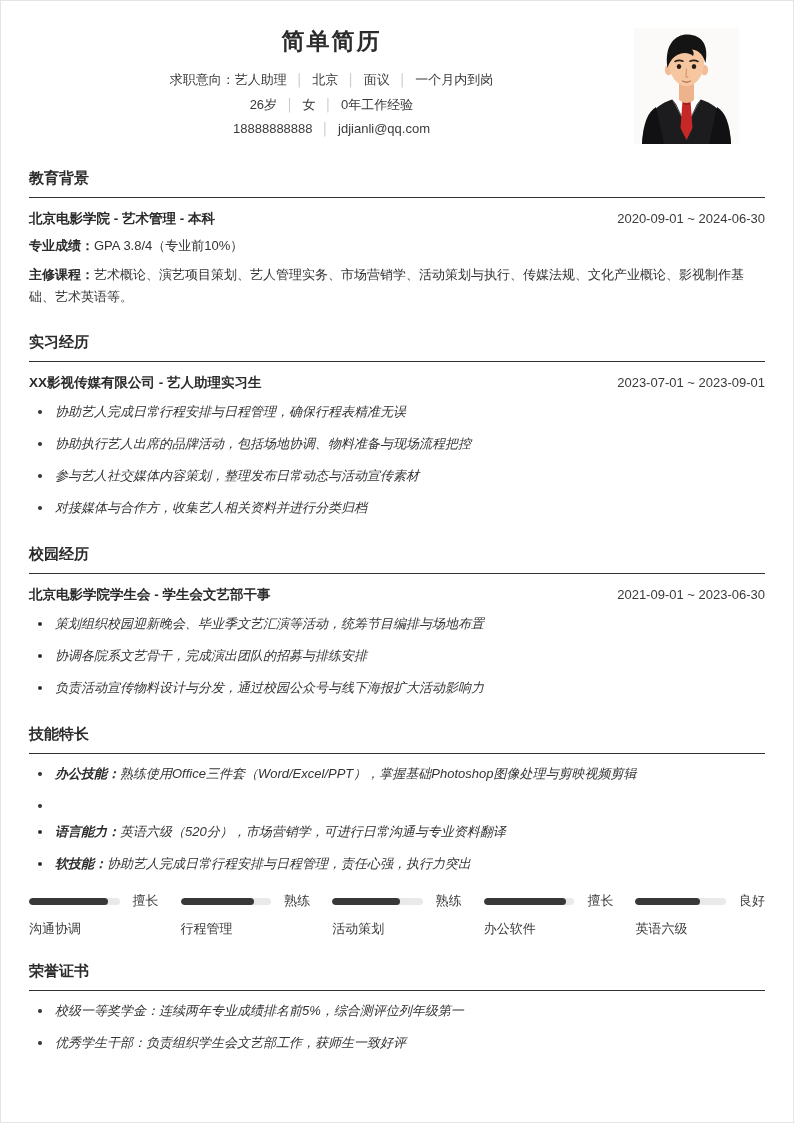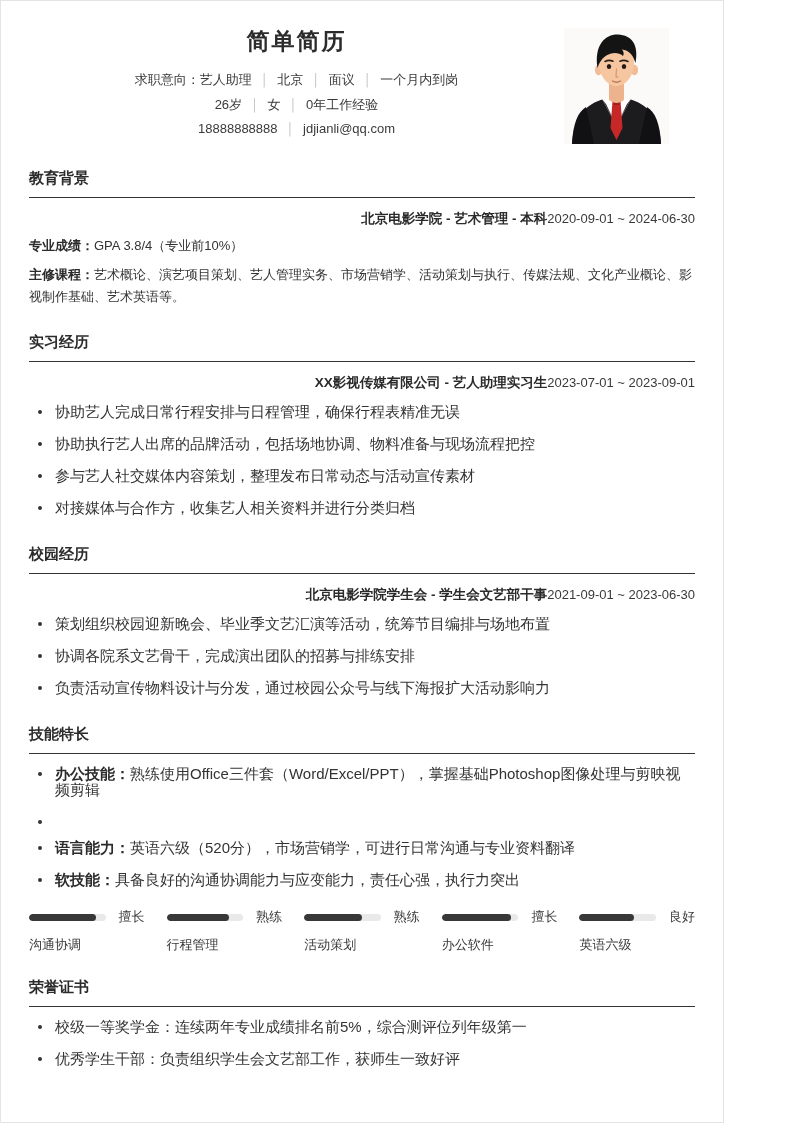--- a/index.html
+++ b/index.html
@@ -4,21 +4,21 @@
 <style>
   * { margin: 0; padding: 0; box-sizing: border-box; }
   html, body { background: #ffffff; }
   body {
     width: 794px; height: 1123px;
     font-family: "Liberation Sans", "DejaVu Sans", sans-serif;
     color: #333333;
     overflow: hidden;
   }
   .page {
-    width: 724px; height: 1123px;
+    width: 794px; height: 1123px;
     background: #ffffff;
     border: 1px solid #e4e4e4;
     padding: 0 28px;
     overflow: hidden;
   }
   
   .header { display: flex; padding-top: 25px; }
   .header-left { flex: 1; text-align: center; }
   .resume-title { font-size: 23px; font-weight: bold; color: #2b2b2b; letter-spacing: 2px; margin-bottom: 11px; }
   .info-line { font-size: 13px; color: #3a3a3a; line-height: 23.5px; white-space: nowrap; }
@@ -26,27 +26,27 @@
   .photo-box { width: 105px; height: 116px; margin-right: 26px; margin-top: 2px; overflow: hidden; }
   .photo-box svg { display: block; width: 100%; height: 100%; }
   
   .section { margin-top: 24px; }
   .section-title {
     font-size: 15px; font-weight: bold; color: #2b2b2b;
     line-height: 20px; padding-bottom: 9px;
     border-bottom: 1px solid #333333;
     font-family: Liberation Serif, serif;
   }
-  .entry-row { display: flex; justify-content: flex-end; align-items: baseline; margin-top: 12px; }
+  .entry-row { display: flex; justify-content: space-between; align-items: baseline; margin-top: 12px; }
   .entry-title { font-size: 13.5px; font-weight: bold; color: #2b2b2b; }
   .entry-date { font-size: 13px; color: #3a3a3a; }
   .text-row { font-size: 13px; line-height: 22px; margin-top: 7px; }
   .text-row b { color: #2b2b2b; }
   ul.bullets { list-style: none; margin-top: 4px; }
-  ul.bullets li { display: flex; font-size: 15px; line-height: 16px; margin-top: 8px; padding: 4px 0; }
+  ul.bullets li { display: flex; font-size: 13px; line-height: 16px; margin-top: 8px; padding: 4px 0; font-style: italic; }
   .dot { width: 4px; height: 4px; border-radius: 50%; background: #333; margin: 6px 13px 0 9px; flex: none; }
   li b { color: #2b2b2b; }
   
   .bars {
     display: grid; grid-template-columns: 1fr 1fr 1fr 1fr 1fr;
     column-gap: 22px; row-gap: 20px; margin-top: 16px;
   }
   .bar-row { display: flex; align-items: center; }
   .bar-track { flex: 1; height: 7px; background: #e9e9e9; border-radius: 4px; overflow: hidden; max-width: 167px; }
   .bar-fill { height: 100%; background: #383838; border-radius: 4px; }
@@ -175,21 +175,21 @@
         </li>
       <li>
           <span class="dot"></span>
         </li>
       <li>
           <span class="dot"></span>
           <span><b>语言能力：</b><span>英语六级（520分），市场营销学，可进行日常沟通与专业资料翻译</span></span>
         </li>
       <li>
           <span class="dot"></span>
-          <span><b>软技能：</b><span>具备良好的沟通协调能力与应变能力，责任心强，执行力突出</span></span>
+          <span><b>软技能：</b><span>协助艺人完成日常行程安排与日程管理，责任心强，执行力突出</span></span>
         </li>
     </ul>
     <div class="bars">
       <div class="bar-item">
         <div class="bar-row">
           <div class="bar-track">
               <div class="bar-fill" style="width: 87%;"></div>
             </div>
           <span class="bar-level">擅长</span>
         </div>

